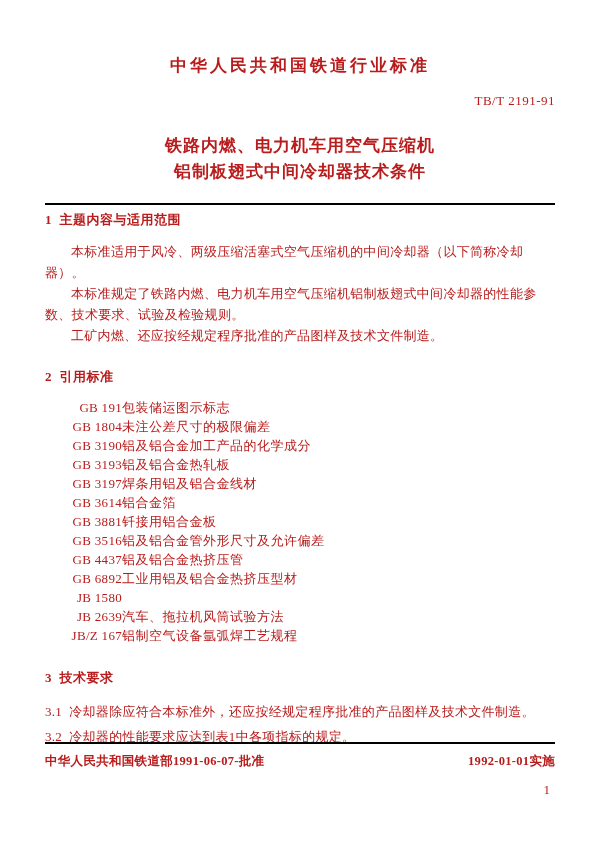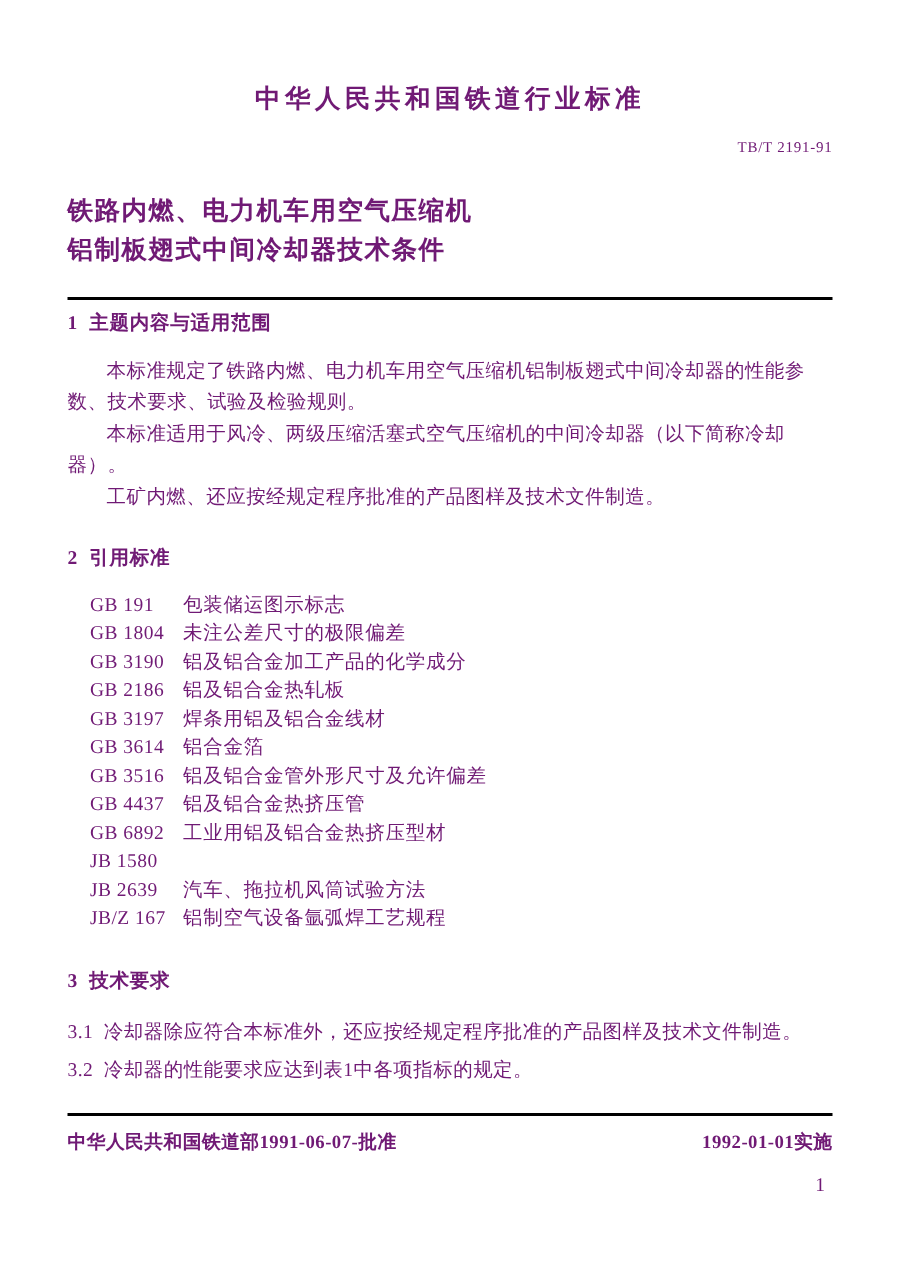--- a/index.html
+++ b/index.html
@@ -4,39 +4,40 @@
 <style>
   * { margin: 0; padding: 0; box-sizing: border-box; }
   html, body { background: #e8e8e8; }
   .page {
     position: relative;
     width: 600px;
     height: 848px;
     margin: 0 auto;
     background: #ffffff;
     font-family: "Liberation Serif", "DejaVu Serif", serif;
-    color: #701a75;
+    color: #b91c1c;
     overflow: hidden;
   }
   .content { padding: 0 45px; }
 
   .std-header {
     text-align: center;
     padding-top: 54px;
     font-size: 17px;
     font-weight: bold;
     letter-spacing: 3px;
   }
   .std-number {
     text-align: right;
     margin-top: 16px;
-    font-size: 10px;
+    font-size: 13px;
     letter-spacing: 0.5px;
   }
   .doc-title {
+    text-align: center;
     margin-top: 24px;
     font-size: 17px;
     font-weight: bold;
     line-height: 26px;
     letter-spacing: 1px;
   }
   .rule-top {
     border: none;
     border-top: 2px solid #000;
     margin: 18px 0 0 0;
@@ -56,20 +57,21 @@
     letter-spacing: 0.3px;
   }
   .paras { margin-top: 12px; }
 
   .s2-heading { margin-top: 22px; }
   .ref-list { margin-top: 12px; padding-left: 15px; }
   .ref-row {
     font-size: 13px;
     line-height: 19px;
     display: flex;
+    text-align: right;
   }
   .ref-code {
     display: inline-block;
     width: 62px;
     flex: 0 0 62px;
     letter-spacing: 0.3px;
   }
   .ref-title { letter-spacing: 0.5px; }
 
   .s3-heading { margin-top: 24px; }
@@ -112,50 +114,54 @@
 
     <div class="doc-title">
       <div>铁路内燃、电力机车用空气压缩机</div>
       <div>铝制板翅式中间冷却器技术条件</div>
     </div>
 
     <hr class="rule-top">
 
     <div class="section-heading s1-heading">1  主题内容与适用范围</div>
     <div class="paras">
+      <p class="para">本标准适用于风冷、两级压缩活塞式空气压缩机的中间冷却器（以下简称冷却器）。</p>
       <p class="para">本标准规定了铁路内燃、电力机车用空气压缩机铝制板翅式中间冷却器的性能参数、技术要求、试验及检验规则。</p>
-      <p class="para">本标准适用于风冷、两级压缩活塞式空气压缩机的中间冷却器（以下简称冷却器）。</p>
       <p class="para">工矿内燃、还应按经规定程序批准的产品图样及技术文件制造。</p>
     </div>
 
     <div class="section-heading s2-heading">2  引用标准</div>
     <div class="ref-list">
       <div class="ref-row">
         <span class="ref-code">GB 191</span>
         <span class="ref-title">包装储运图示标志</span>
       </div>
       <div class="ref-row">
         <span class="ref-code">GB 1804</span>
         <span class="ref-title">未注公差尺寸的极限偏差</span>
       </div>
       <div class="ref-row">
         <span class="ref-code">GB 3190</span>
         <span class="ref-title">铝及铝合金加工产品的化学成分</span>
       </div>
       <div class="ref-row">
-        <span class="ref-code">GB 2186</span>
+        <span class="ref-code">GB 3193</span>
         <span class="ref-title">铝及铝合金热轧板</span>
       </div>
       <div class="ref-row">
         <span class="ref-code">GB 3197</span>
         <span class="ref-title">焊条用铝及铝合金线材</span>
       </div>
       <div class="ref-row">
         <span class="ref-code">GB 3614</span>
         <span class="ref-title">铝合金箔</span>
+      </div>
+      <div class="ref-row">
+        <span class="ref-code">GB 3881</span>
+        <span class="ref-title">钎接用铝合金板</span>
       </div>
       <div class="ref-row">
         <span class="ref-code">GB 3516</span>
         <span class="ref-title">铝及铝合金管外形尺寸及允许偏差</span>
       </div>
       <div class="ref-row">
         <span class="ref-code">GB 4437</span>
         <span class="ref-title">铝及铝合金热挤压管</span>
       </div>
       <div class="ref-row">

